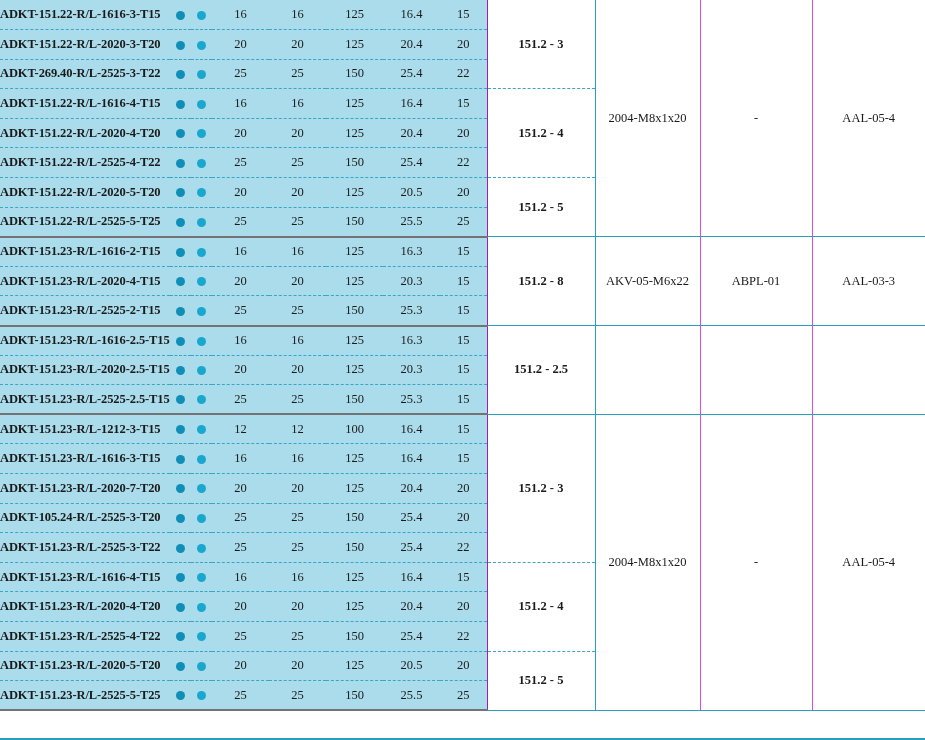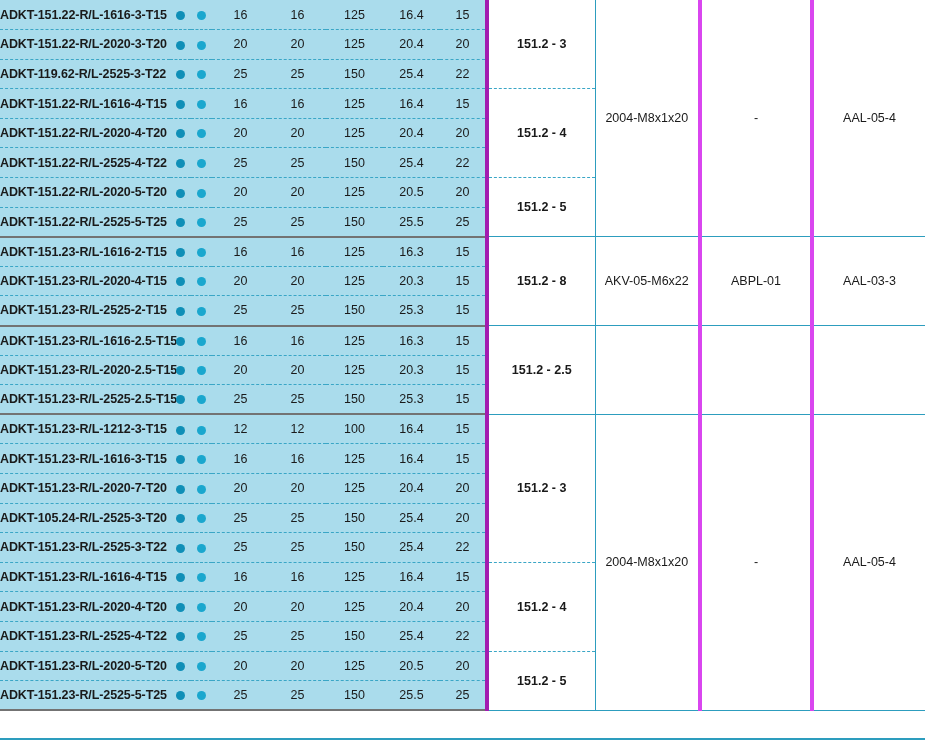--- a/index.html
+++ b/index.html
@@ -11,20 +11,21 @@
     font-family: "Liberation Sans", sans-serif;
     width: 925px;
     height: 740px;
     overflow: hidden;
   }
   #sheet {
     position: relative;
     width: 908px;
     height: 740px;
     background: #ffffff;
+    font-family: Liberation Serif, serif;
   }
   table.spec {
     border-collapse: collapse;
     width: 925px;
     table-layout: fixed;
   }
   table.spec td {
     padding: 0;
     margin: 0;
     vertical-align: middle;
@@ -82,25 +83,25 @@
   }
   td.grp, td.screw, td.plate, td.key {
     text-align: center;
     background: #ffffff;
     color: #1c1c1c;
     font-size: 13px;
   }
   td.grp {
     font-weight: bold;
     font-size: 13px;
-    border-left: 4px solid #a21caf;
+    border-left: 1px solid #a21caf;
     border-right: 1px solid #2d9dbe;
   }
   td.screw, td.plate {
-    border-right: 4px solid #d946ef;
+    border-right: 1px solid #d946ef;
   }
   td.key {
     border-right: 0;
     border-radius: 15px;
   }
   td.grp-sep {
     border-bottom: 1px dashed #3aa6c6;
   }
   td.blk-sep {
     border-bottom: 1px solid #2d9dbe;
@@ -155,21 +156,21 @@
           <td class="code rowline">ADKT-151.22-R/L-2020-3-T20</td>
           <td class="dotcell rowline"><span class="dot"></span></td>
           <td class="dotcell rowline"><span class="dot light"></span></td>
           <td class="num rowline">20</td>
           <td class="num rowline">20</td>
           <td class="num rowline">125</td>
           <td class="num rowline">20.4</td>
           <td class="num rowline">20</td>
         </tr>
         <tr class="row-h">
-          <td class="code rowline">ADKT-119.62-R/L-2525-3-T22</td>
+          <td class="code rowline">ADKT-269.40-R/L-2525-3-T22</td>
           <td class="dotcell rowline"><span class="dot"></span></td>
           <td class="dotcell rowline"><span class="dot light"></span></td>
           <td class="num rowline">25</td>
           <td class="num rowline">25</td>
           <td class="num rowline">150</td>
           <td class="num rowline">25.4</td>
           <td class="num rowline">22</td>
         </tr>
         <tr class="row-h">
           <td class="code rowline">ADKT-151.22-R/L-1616-4-T15</td>

